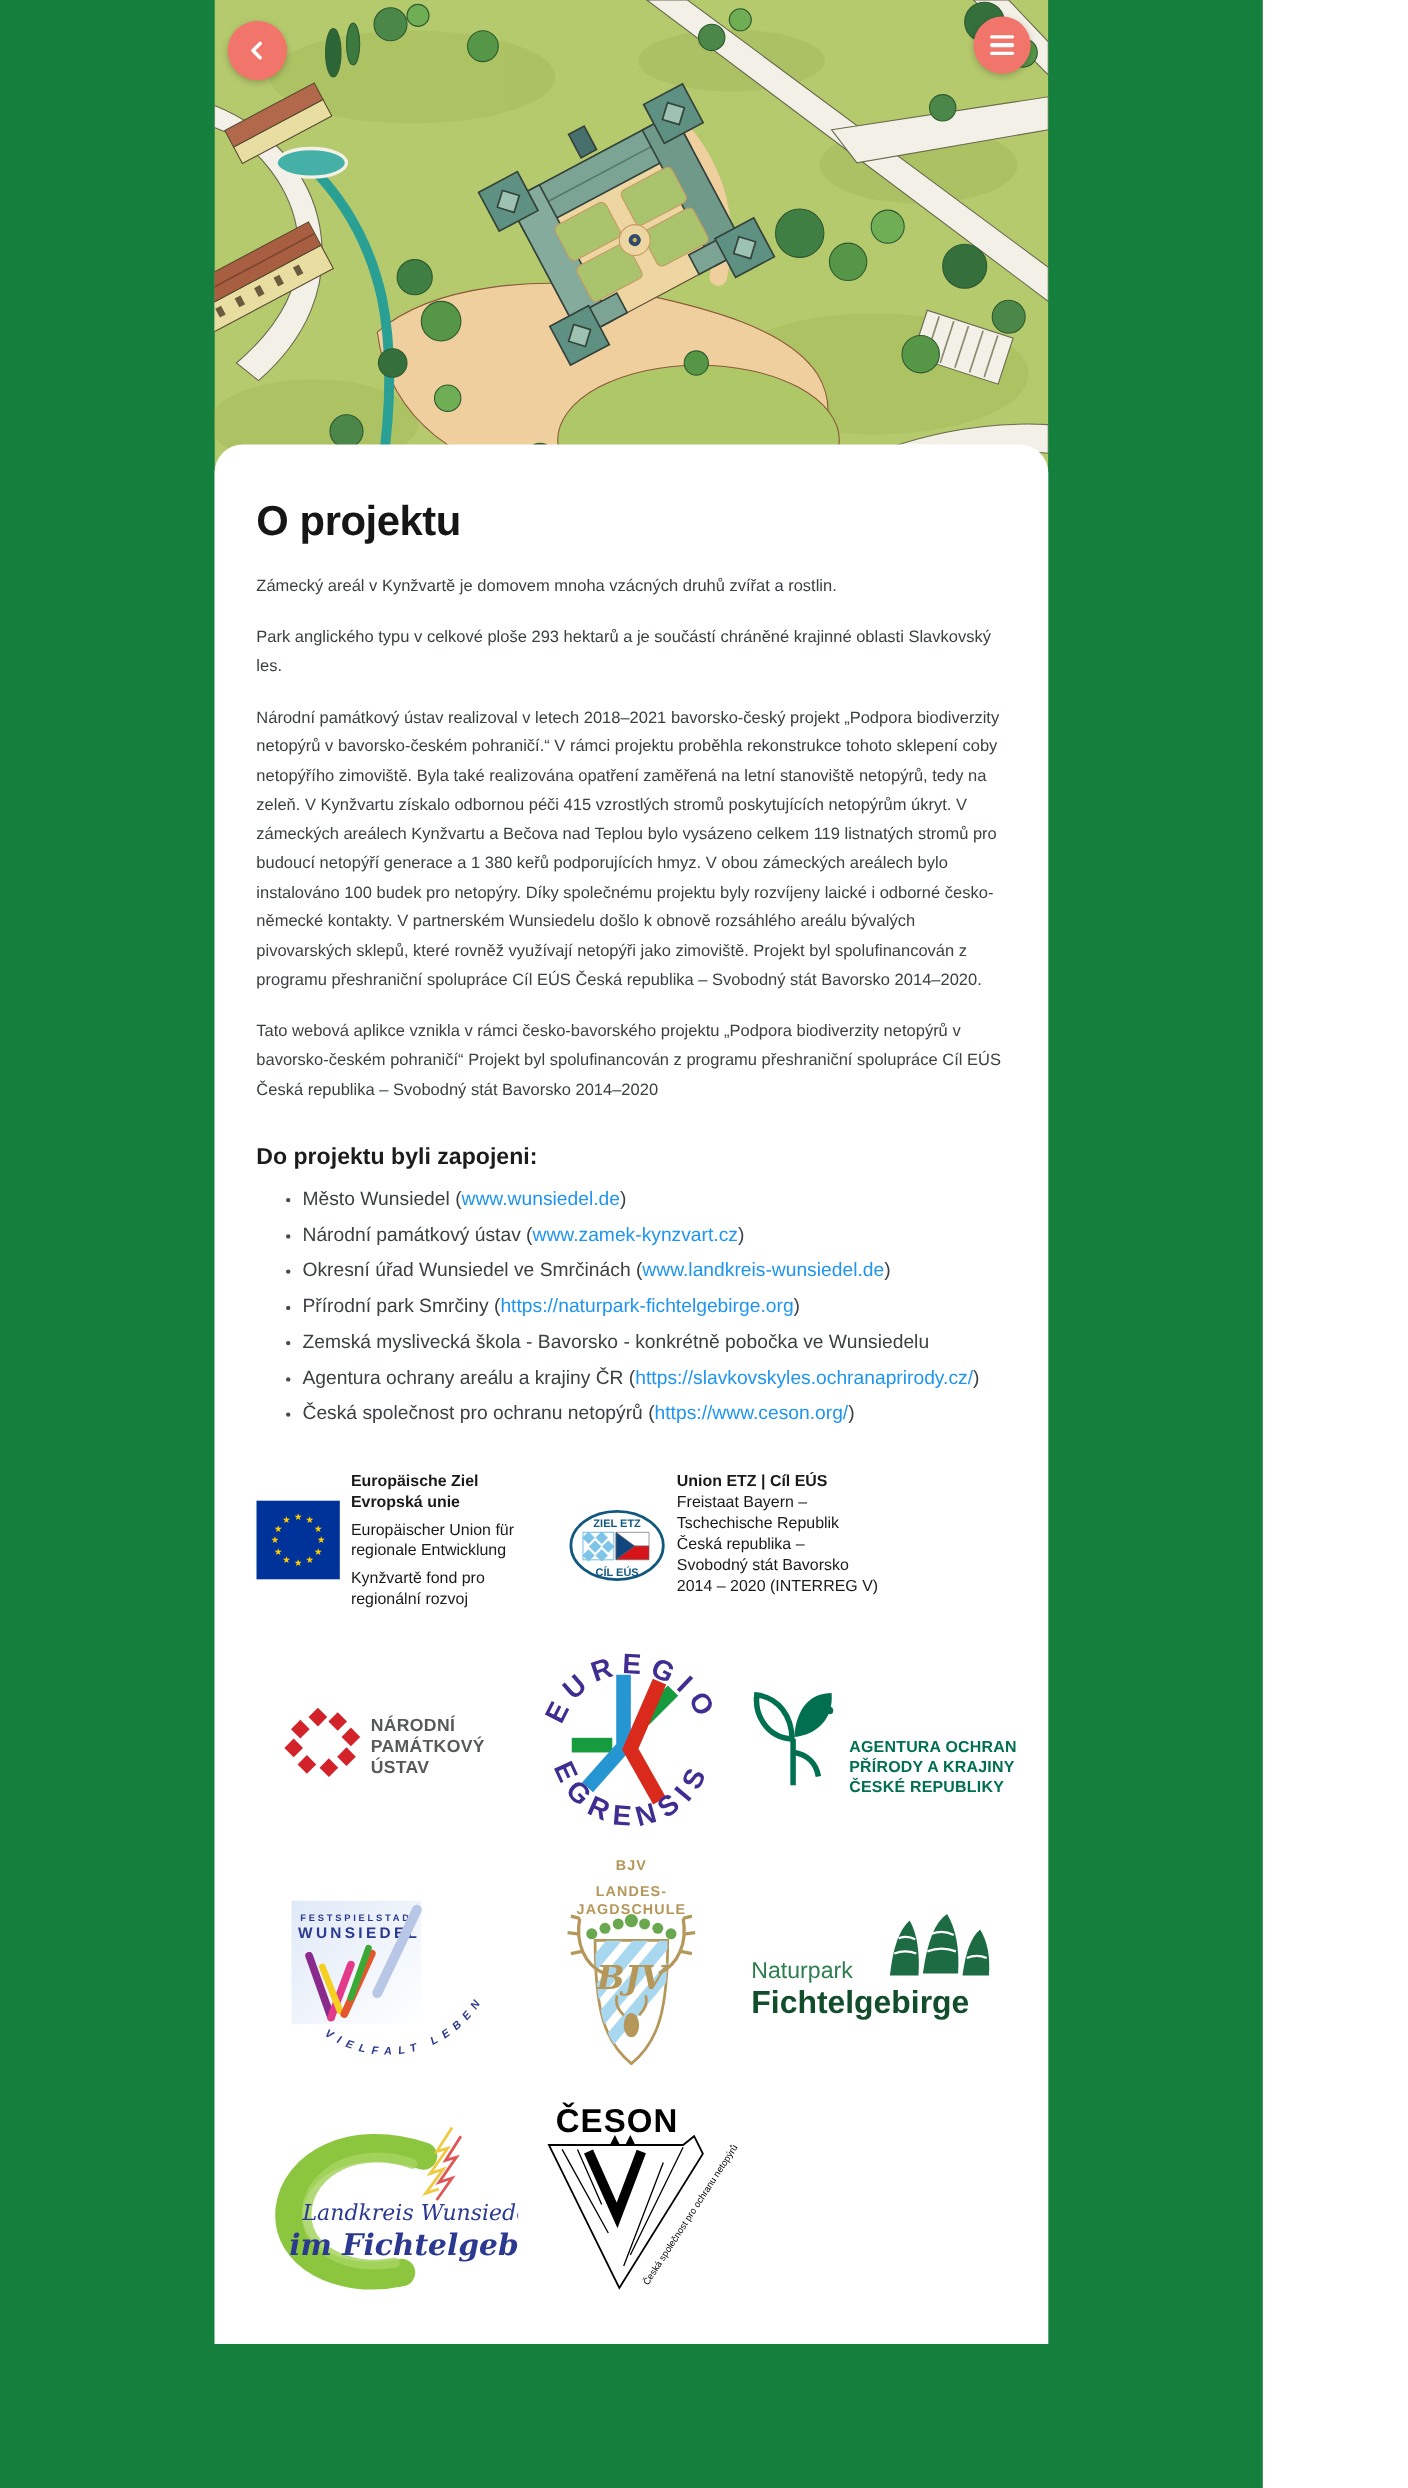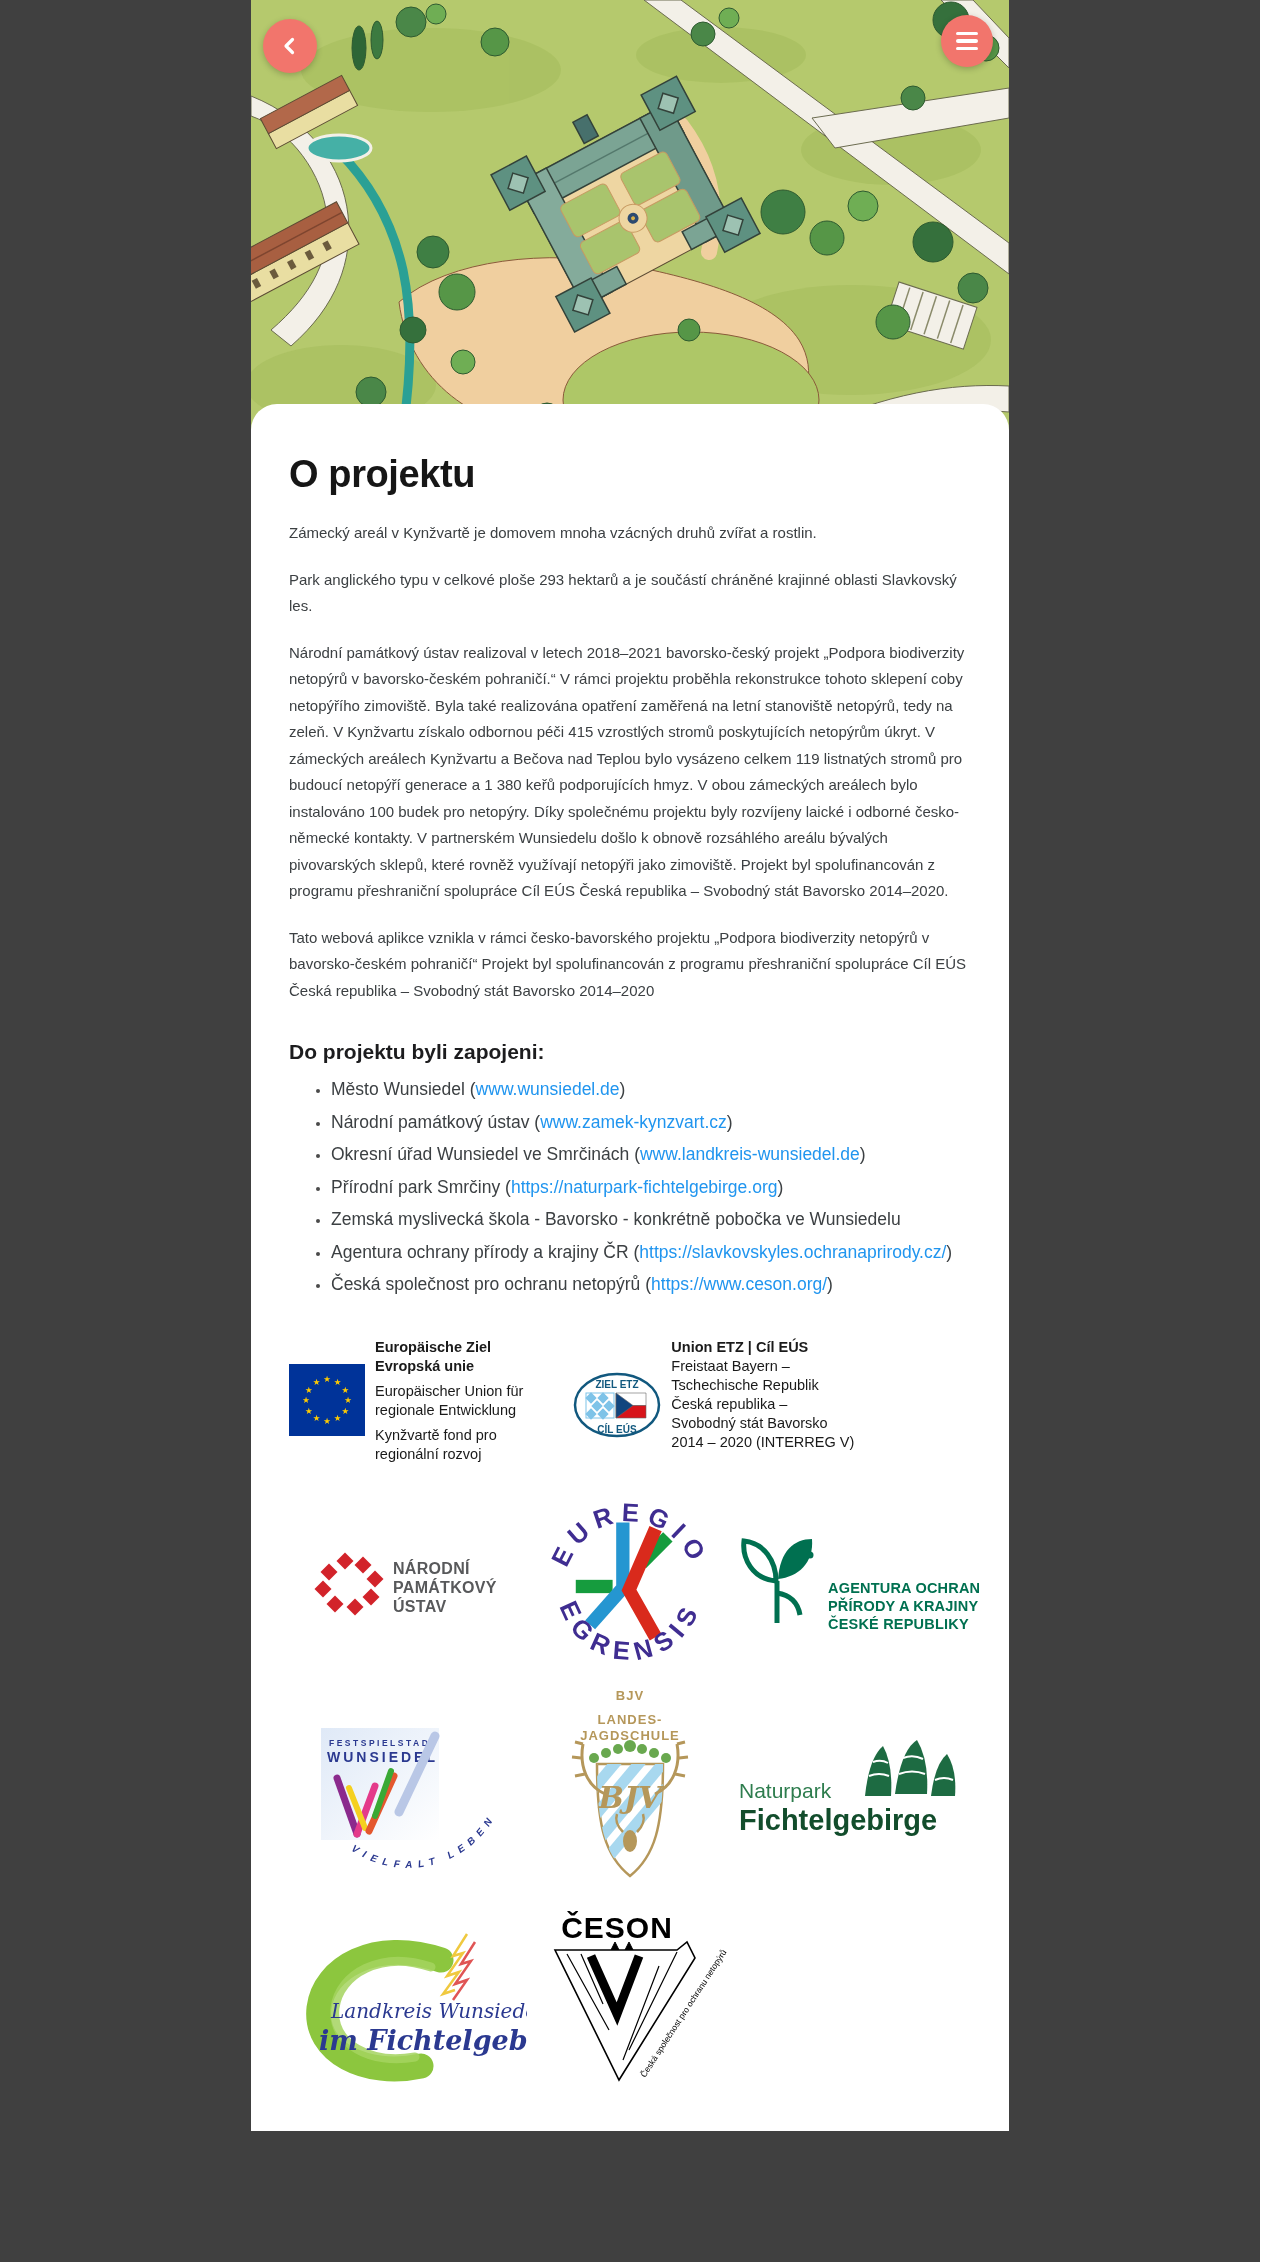--- a/index.html
+++ b/index.html
@@ -1,16 +1,16 @@
 <!DOCTYPE html>
 <html><head>
 <meta charset="utf-8">
 <style>
   html,body{margin:0;padding:0;background:#ffffff;}
-  .page{width:1260px;height:2262px;overflow:hidden;background:#404040;font-family:"Liberation Sans",sans-serif;}
+  .page{width:1148px;height:2262px;overflow:hidden;background:#15803d;font-family:"Liberation Sans",sans-serif;}
   .col{width:758px;margin:0 auto;position:relative;}
   
   .hero{position:relative;width:758px;height:430px;}
   .hero svg.art{display:block;width:758px;height:430px;}
   .fab{position:absolute;width:54px;height:54px;border-radius:50%;background:#f2756c;border:none;
        display:flex;align-items:center;justify-content:center;cursor:pointer;
        box-shadow:0 2px 6px rgba(0,0,0,.22);padding:0;}
   .fab-back{left:12px;top:19px;}
   .fab-menu{right:16px;top:15px;width:52px;height:52px;}
   .bars{display:flex;flex-direction:column;gap:4px;}
@@ -184,21 +184,21 @@
       <p>Národní památkový ústav realizoval v letech 2018–2021 bavorsko-český projekt „Podpora biodiverzity netopýrů v bavorsko-českém pohraničí.“ V rámci projektu proběhla rekonstrukce tohoto sklepení coby netopýřího zimoviště. Byla také realizována opatření zaměřená na letní stanoviště netopýrů, tedy na zeleň. V Kynžvartu získalo odbornou péči 415 vzrostlých stromů poskytujících netopýrům úkryt. V zámeckých areálech Kynžvartu a Bečova nad Teplou bylo vysázeno celkem 119 listnatých stromů pro budoucí netopýří generace a 1 380 keřů podporujících hmyz. V obou zámeckých areálech bylo instalováno 100 budek pro netopýry. Díky společnému projektu byly rozvíjeny laické i odborné česko-německé kontakty. V partnerském Wunsiedelu došlo k obnově rozsáhlého areálu bývalých pivovarských sklepů, které rovněž využívají netopýři jako zimoviště. Projekt byl spolufinancován z programu přeshraniční spolupráce Cíl EÚS Česká republika – Svobodný stát Bavorsko 2014–2020.</p>
       <p>Tato webová aplikce vznikla v rámci česko-bavorského projektu „Podpora biodiverzity netopýrů v bavorsko-českém pohraničí“ Projekt byl spolufinancován z programu přeshraniční spolupráce Cíl EÚS Česká republika – Svobodný stát Bavorsko 2014–2020</p>
 
       <h2>Do projektu byli zapojeni:</h2>
       <ul class="involved">
         <li><span>Město Wunsiedel (</span><a class="lnk" href="#">www.wunsiedel.de</a><span>)</span></li>
         <li><span>Národní památkový ústav (</span><a class="lnk" href="#">www.zamek-kynzvart.cz</a><span>)</span></li>
         <li><span>Okresní úřad Wunsiedel ve Smrčinách (</span><a class="lnk" href="#">www.landkreis-wunsiedel.de</a><span>)</span></li>
         <li><span>Přírodní park Smrčiny (</span><a class="lnk" href="#">https://naturpark-fichtelgebirge.org</a><span>)</span></li>
         <li><span>Zemská myslivecká škola - Bavorsko - konkrétně pobočka ve Wunsiedelu</span></li>
-        <li><span>Agentura ochrany přírody a krajiny ČR (</span><a class="lnk" href="#">https://slavkovskyles.ochranaprirody.cz/</a><span>)</span></li>
+        <li><span>Agentura ochrany areálu a krajiny ČR (</span><a class="lnk" href="#">https://slavkovskyles.ochranaprirody.cz/</a><span>)</span></li>
         <li><span>Česká společnost pro ochranu netopýrů (</span><a class="lnk" href="#">https://www.ceson.org/</a><span>)</span></li>
       </ul>
 
       <div class="funding">
         <div class="fi">
           <svg class="eu-flag" width="76" height="72" viewBox="0 0 76 72">
             <rect width="76" height="72" fill="#003399"></rect>
             <g fill="#ffcc00" font-family="'DejaVu Sans',sans-serif" font-size="8.5" text-anchor="middle">
               <text x="38" y="18">★</text>
                 <text x="48.5" y="20.8">★</text>

